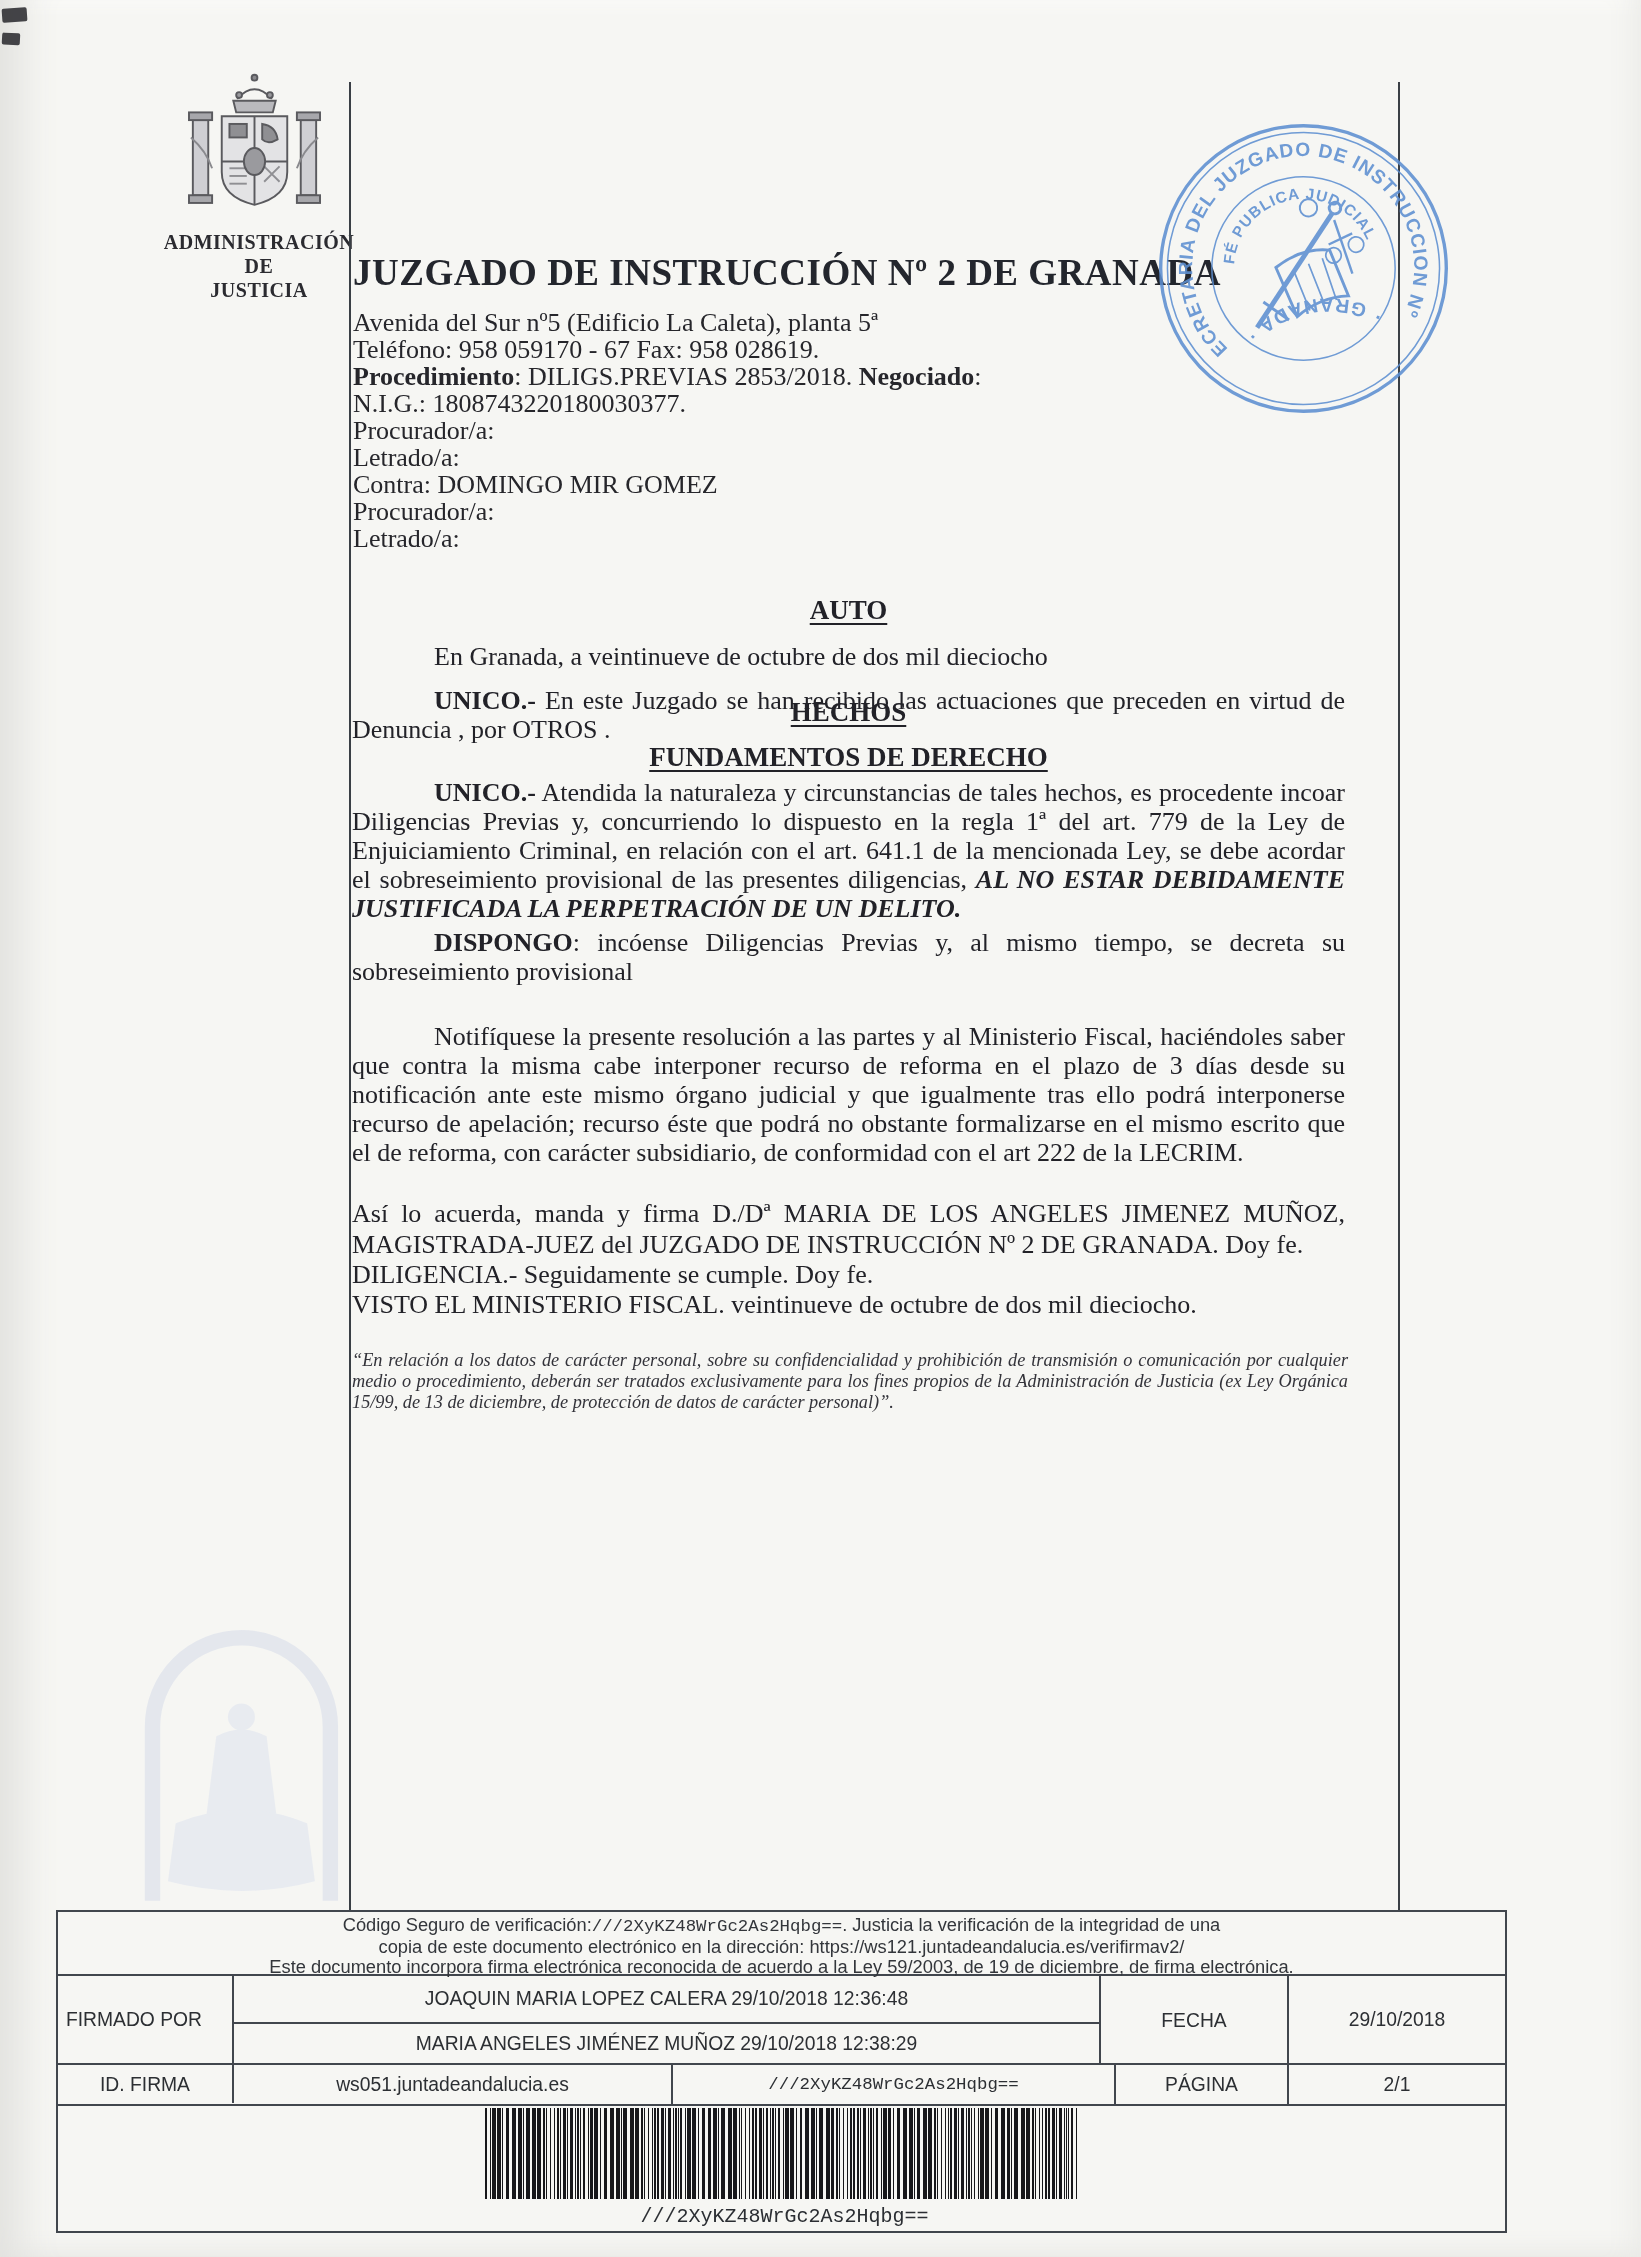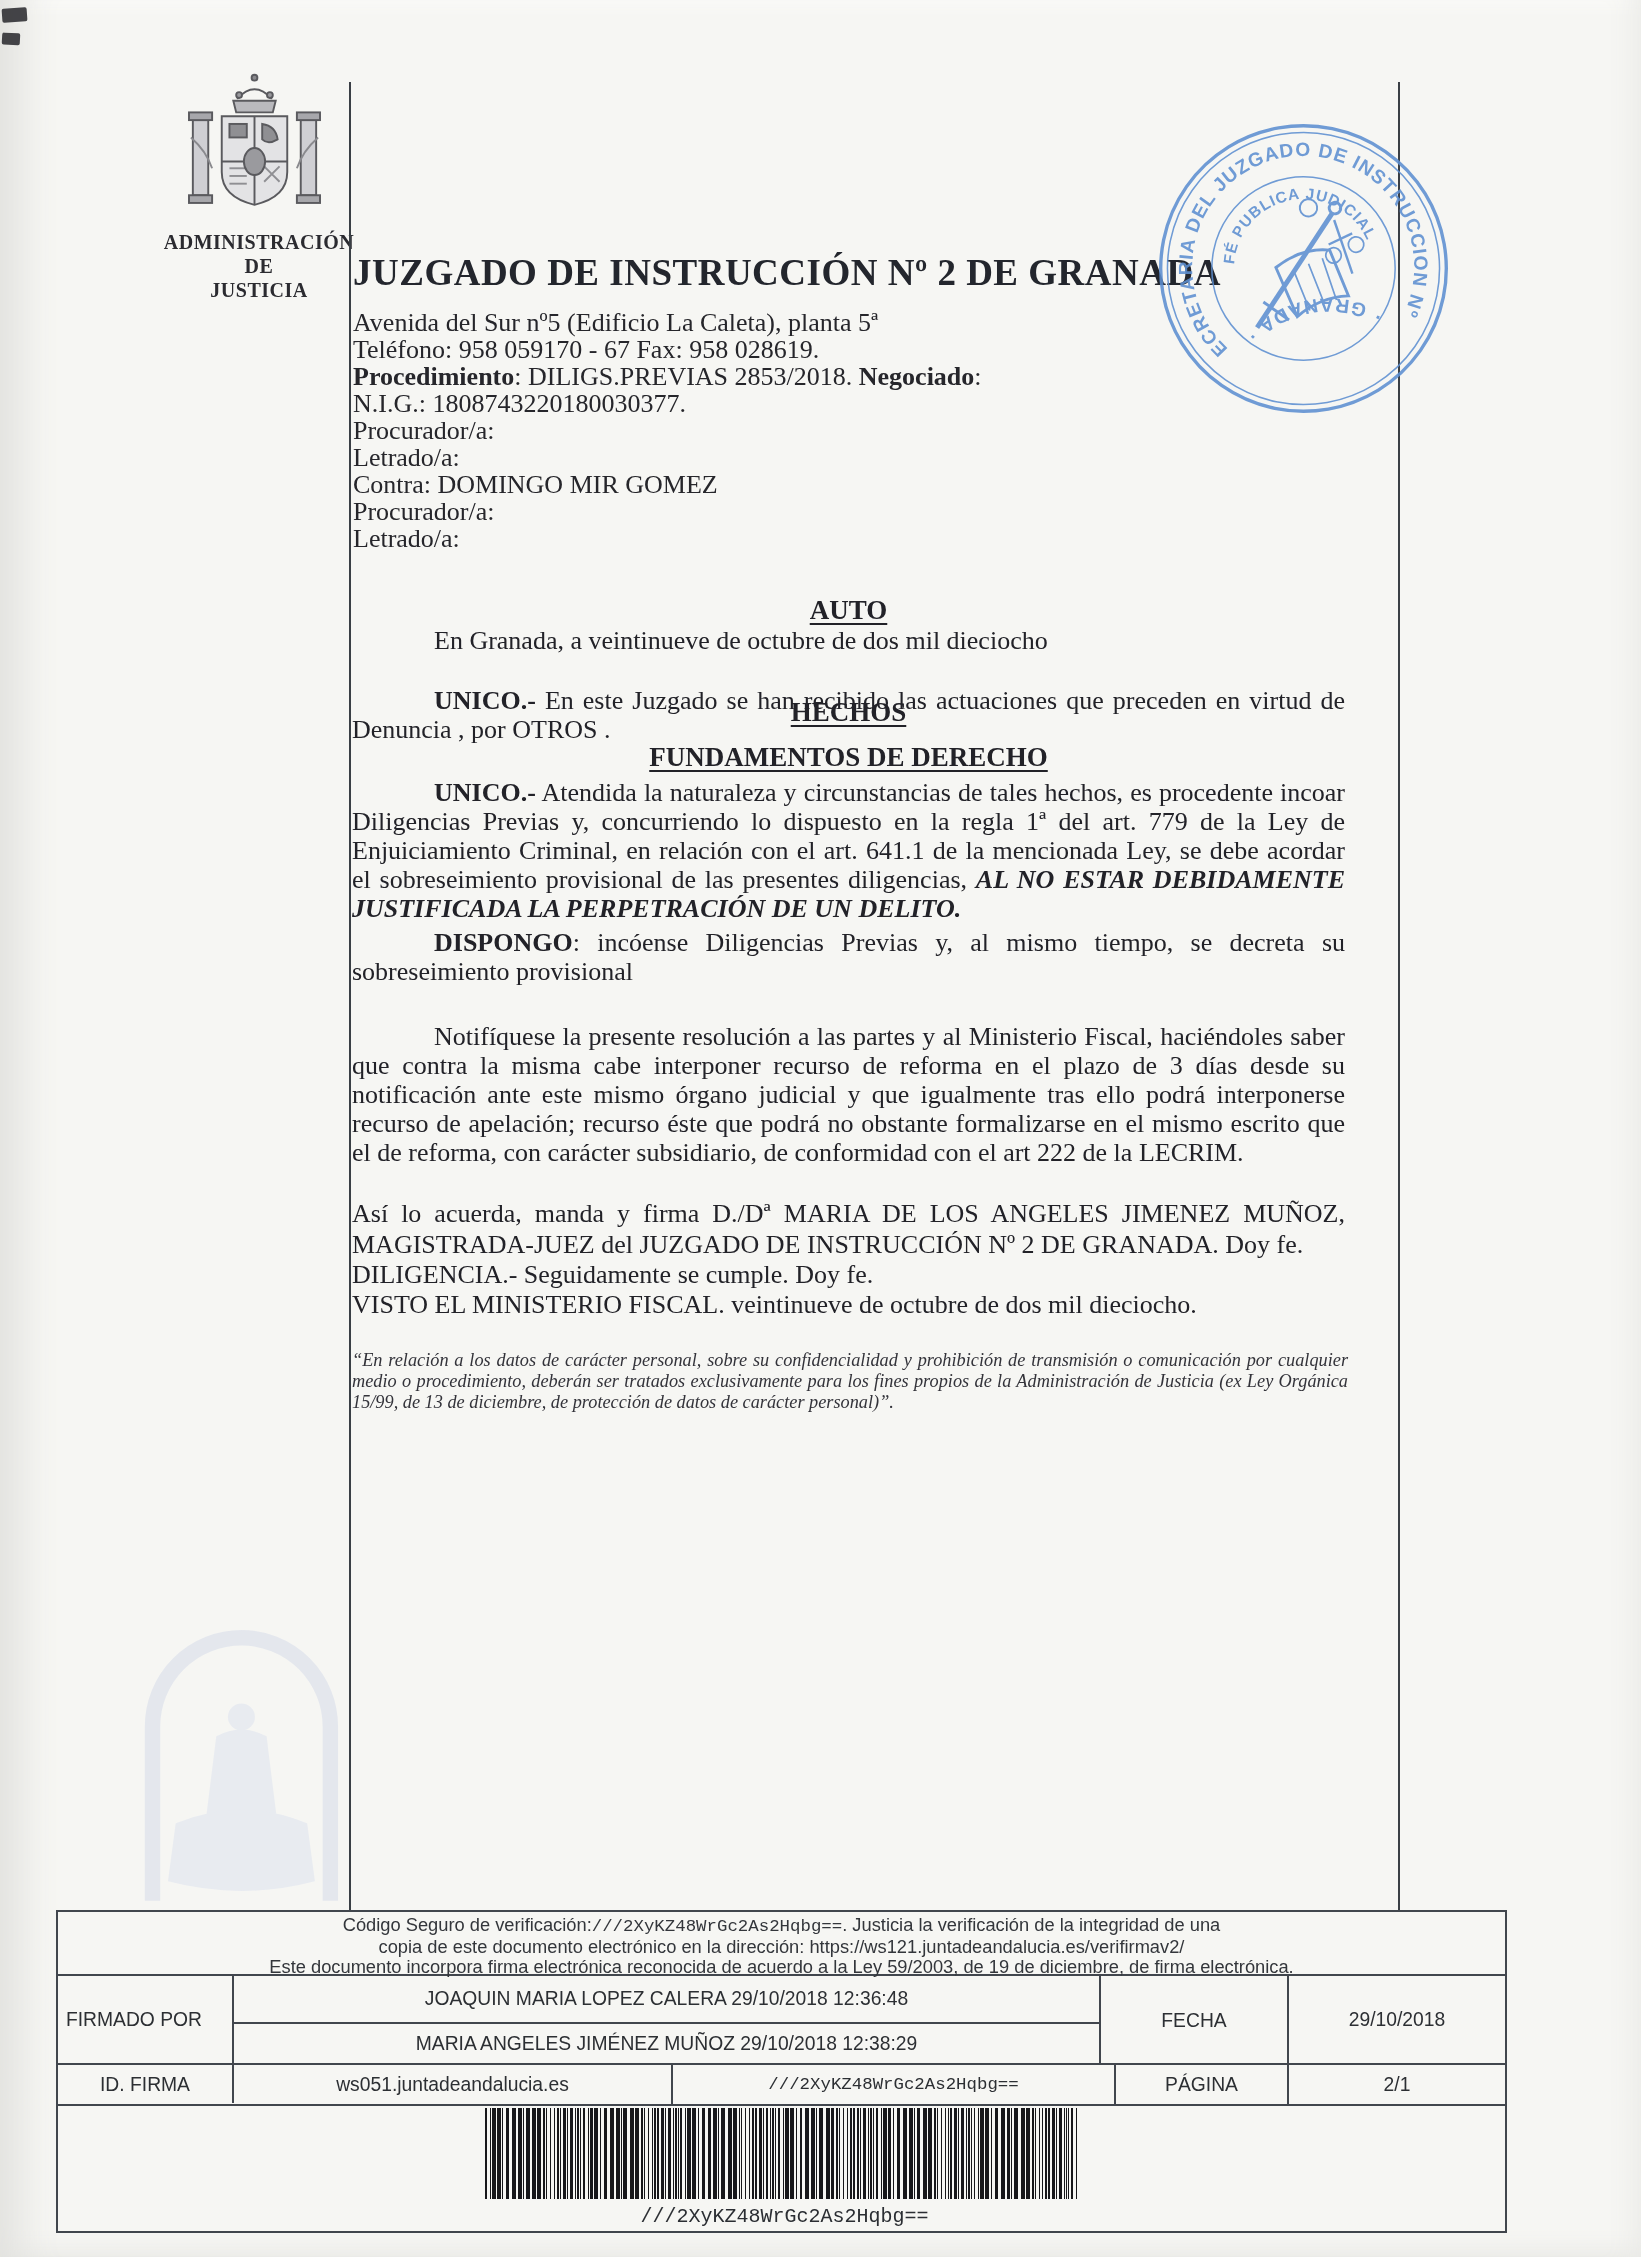--- a/index.html
+++ b/index.html
@@ -134,21 +134,21 @@
         <path d="M196,112 l9,58" stroke-width="2.5"></path>
         <path d="M186,136 l26,-7" stroke-width="2.5"></path>
         <circle cx="189" cy="148" r="8" stroke-width="1.8"></circle>
         <circle cx="214" cy="141" r="8" stroke-width="1.8"></circle>
         <circle cx="172" cy="95" r="9" stroke-width="2"></circle>
       </g>
     </g>
   </svg>
 
   <div class="bodytext heading" style="top:595px;">AUTO</div>
-  <div class="bodytext para indent" style="top:626px;">En Granada, a veintinueve de octubre de dos mil dieciocho</div>
+  <div class="bodytext para indent" style="top:642px;">En Granada, a veintinueve de octubre de dos mil dieciocho</div>
   <div class="bodytext heading" style="top:657px;margin-top:40px;">HECHOS</div>
   <div class="bodytext para indent" style="top:686px;"><b>UNICO.-</b><span> En este Juzgado se han recibido las actuaciones que preceden en virtud de Denuncia , por OTROS  .</span></div>
   <div class="bodytext heading" style="top:742px;">FUNDAMENTOS DE DERECHO</div>
   <div class="bodytext para indent" style="top:778px;"><b>UNICO.-</b><span> Atendida la naturaleza y circunstancias de tales hechos, es procedente incoar Diligencias Previas y, concurriendo lo dispuesto en la regla 1ª del art. 779 de la Ley de Enjuiciamiento Criminal, en relación con el art. 641.1 de la mencionada Ley, se debe acordar el sobreseimiento provisional de las presentes diligencias, </span><span class="em-bi">AL NO ESTAR DEBIDAMENTE JUSTIFICADA LA PERPETRACIÓN DE UN DELITO.</span></div>
   <div class="bodytext para indent" style="top:928px;"><b>DISPONGO</b><span>: incóense Diligencias Previas y, al mismo tiempo, se decreta su sobreseimiento provisional</span></div>
   <div class="bodytext para indent" style="top:1022px;">Notifíquese la presente resolución a las partes y al Ministerio Fiscal, haciéndoles saber que contra la misma cabe interponer recurso de reforma en el plazo de 3 días desde su notificación ante este mismo órgano judicial y que igualmente tras ello podrá interponerse recurso de apelación; recurso éste que podrá no obstante formalizarse en el mismo escrito que el de reforma, con carácter subsidiario, de conformidad con el art 222 de la LECRIM.</div>
   <div class="bodytext para" style="top:1198px;line-height:31px;">Así lo acuerda, manda y firma D./Dª MARIA DE LOS ANGELES JIMENEZ MUÑOZ, MAGISTRADA-JUEZ del JUZGADO DE INSTRUCCIÓN Nº 2 DE GRANADA. Doy fe.</div>
   <div class="bodytext para" style="top:1260px;">DILIGENCIA.- Seguidamente se cumple. Doy fe.</div>
   <div class="bodytext para" style="top:1290px;">VISTO EL MINISTERIO FISCAL. veintinueve de octubre de dos mil dieciocho.</div>
   <div class="privacy">“En relación a los datos de carácter personal, sobre su confidencialidad y prohibición de transmisión o comunicación por cualquier medio o procedimiento, deberán ser tratados exclusivamente para los fines propios de la Administración de Justicia (ex Ley Orgánica 15/99, de 13 de diciembre, de protección de datos de carácter personal)”.</div>

